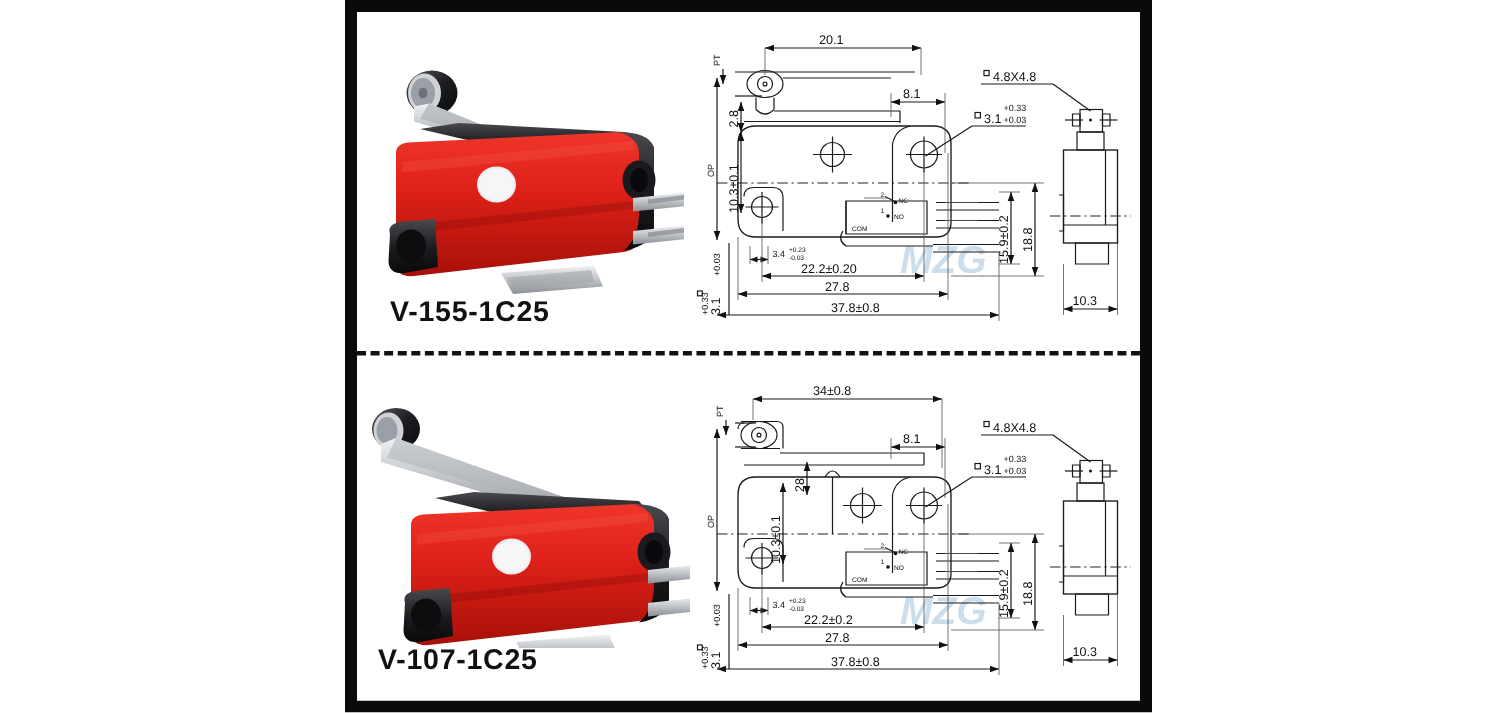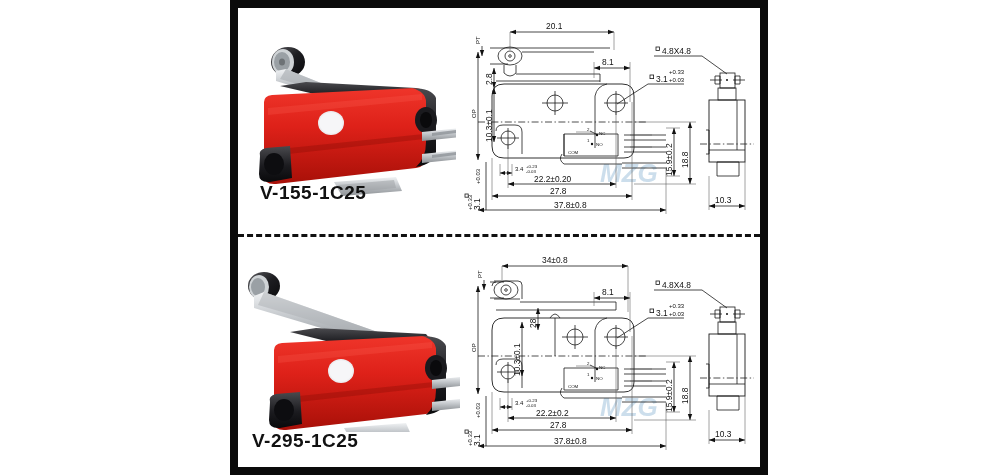--- a/index.html
+++ b/index.html
@@ -96,21 +96,21 @@
             <path d="M176 94 L214 90 L214 99 L176 103 Z" fill="url(#metg)"></path>
             <path d="M176 116 L214 112 L214 121 L176 125 Z" fill="url(#metg)"></path>
             <path d="M186 95 L210 92 L210 95 L186 98 Z" fill="#8f9498" opacity=".8"></path>
             <path d="M186 117 L210 114 L210 117 L186 120 Z" fill="#8f9498" opacity=".8"></path>
 
             <path d="M88 144 L150 139 L156 153 L96 158 Z" fill="url(#metg)"></path>
             <path d="M92 147 L148 142 L150 150 L98 155 Z" fill="#9ea2a6" opacity=".55"></path>
           </svg>
         </div>
 
-        <div class="partname" style="left:22px;top:174px;">V-155-1C25</div>
+        <div class="partname" style="left:22px;top:190px;">V-155-1C25</div>
 
         <div style="position:absolute;left:196px;top:10px;width:326px;height:210px;">
           <svg width="326" height="210" viewBox="0 0 326 210">
 
             <text class="wm" x="166" y="164">MZG</text>
 
             <path class="dl" d="M56 30 h120"></path>
             <path class="dl" d="M56 46 h18"></path>
             <ellipse class="dl" cx="76" cy="38" rx="12" ry="9"></ellipse>
             <circle class="dl" cx="76" cy="38" r="5"></circle>
@@ -311,21 +311,21 @@
             <path d="M32 140 Q30 134 38 132 L62 130 L64 162 L42 166 Q31 167 31 158 Z" fill="url(#blkg)"></path>
             <ellipse cx="46" cy="148" rx="10" ry="11" fill="#0d0d10"></ellipse>
 
             <path d="M194 118 L232 114 L232 123 L194 127 Z" fill="url(#metg)"></path>
             <path d="M194 140 L232 136 L232 145 L194 149 Z" fill="url(#metg)"></path>
 
             <path d="M106 166 L168 161 L174 175 L114 180 Z" fill="url(#metg)"></path>
           </svg>
         </div>
 
-        <div class="partname" style="left:14px;top:192px;">V-295-1C25</div>
+        <div class="partname" style="left:14px;top:192px;">V-107-1C25</div>
 
         <div style="position:absolute;left:196px;top:12px;width:326px;height:212px;">
           <svg width="326" height="212" viewBox="0 0 326 212">
 
             <text class="wm" x="166" y="166">MZG</text>
 
             <path class="dl" d="M56 32 h14"></path>
             <path class="dl" d="M56 48 h14"></path>
             <path class="dl" d="M62 32 q-4 0 -4 4"></path>
             <ellipse class="dl" cx="72" cy="40" rx="12" ry="9"></ellipse>

